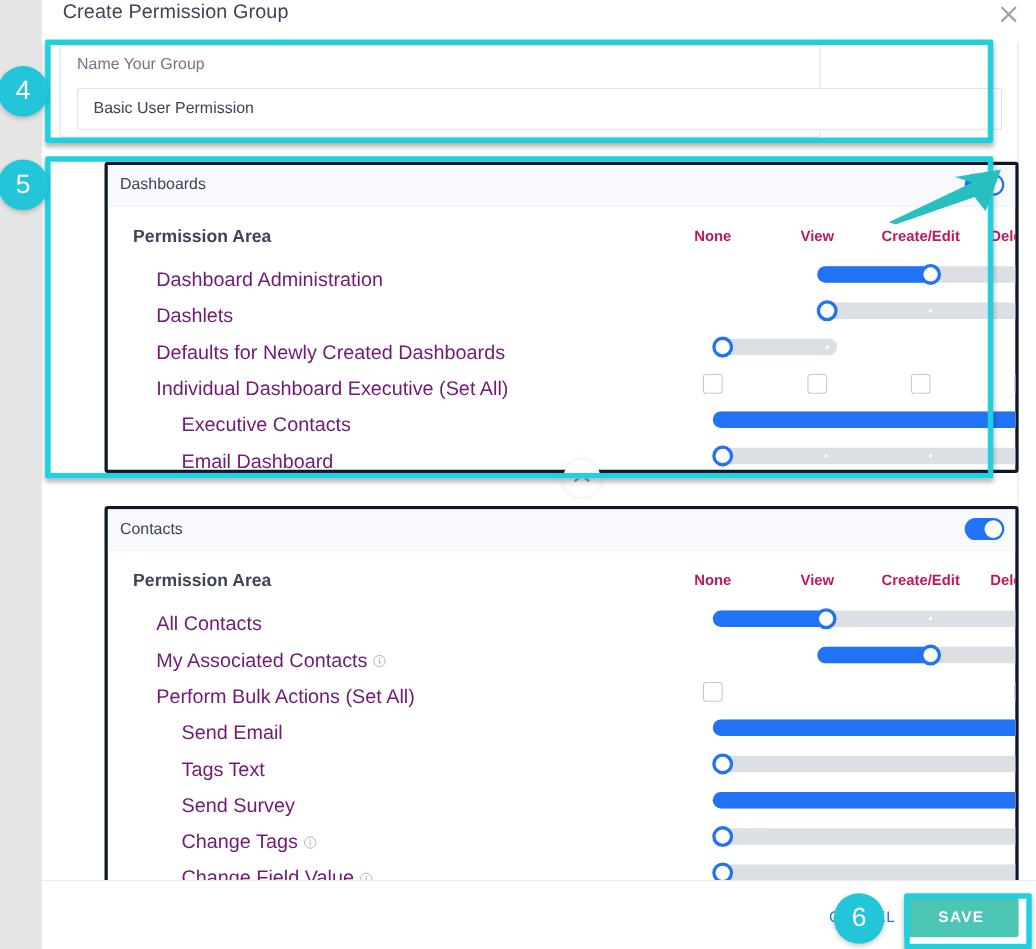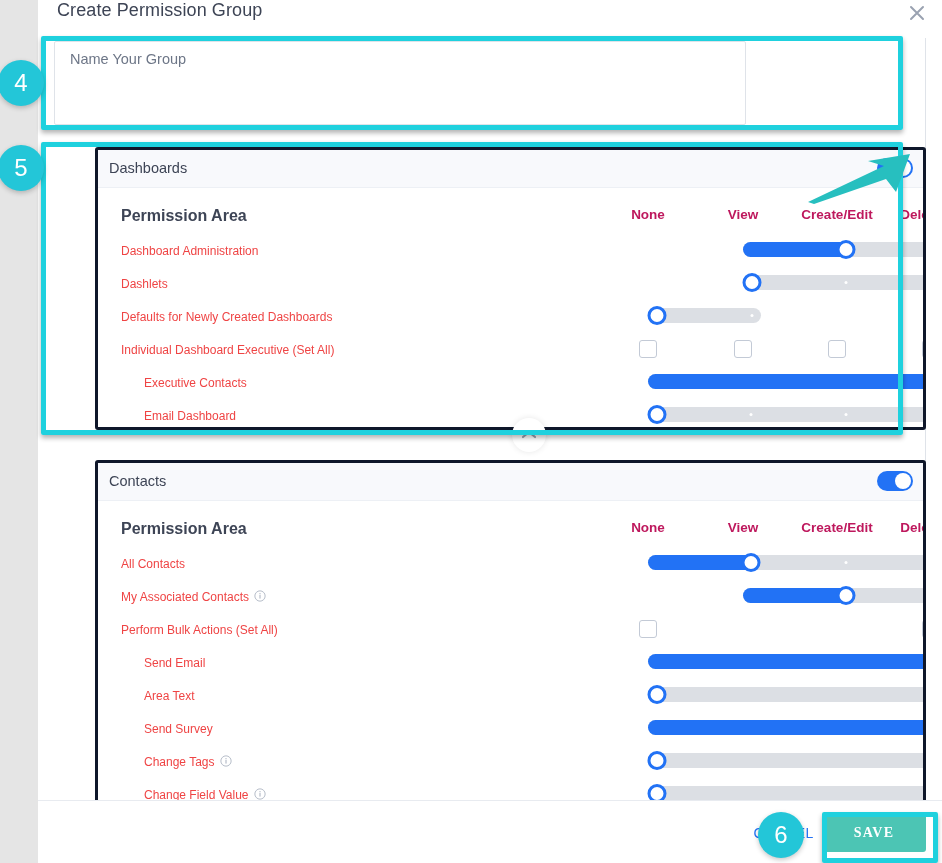--- a/index.html
+++ b/index.html
@@ -129,23 +129,24 @@
   }
   #dash-head-area, .head-area {
     position: absolute;
     left: 23px;
     font-size: 16px;
     font-weight: bold;
     color: #3d4455;
   }
   .row-label {
     position: absolute;
-    font-size: 12px;
-    color: #ef4444;
+    font-size: 18px;
+    color: #701a75;
     white-space: nowrap;
+    margin-left: 21px;
   }
   .info-icon {
     display: inline-block;
     vertical-align: -1px;
     margin-left: 5px;
     width: 12px; height: 12px;
   }
 
   
   .slider {
@@ -230,21 +231,21 @@
     right: 16px; top: 13px;
     width: 104px; height: 38px;
     background: #4cc5b4;
     color: #ffffff;
     border: none;
     border-radius: 3px;
     font-size: 14px;
     font-weight: bold;
     letter-spacing: 1.2px;
     cursor: pointer;
-    font-family: Liberation Serif, serif;
+    font-family: Liberation Sans, sans-serif;
   }
 
   
   .callout-box {
     position: absolute;
     border: 5px solid #1fd1de;
     border-radius: 2px;
     pointer-events: none;
     z-index: 10;
     box-shadow: 0 3px 5px rgba(0,0,0,.30);
@@ -277,20 +278,21 @@
     <div id="page-title">Create Permission Group</div>
     <div id="close-icon">
       <svg width="26" height="26" viewBox="0 0 26 26">
         <path d="M7 7 L19 19 M19 7 L7 19" stroke="#9aa2b1" stroke-width="2" fill="none" stroke-linecap="round"></path>
       </svg>
     </div>
   </div>
 
   <div id="name-card">
     <div id="name-label">Name Your Group</div>
+    <input id="name-input" type="text" value="Basic User Permission" style="">
   </div>
 
   <div id="viewport-divider"></div>
 
   <div id="panels-host">
       <div class="panel" style="top: 147px; height: 283px;">
         <div class="panel-head">
           <div class="panel-title">Dashboards</div>
           <div class="panel-toggle"></div>
         </div>
@@ -358,21 +360,21 @@
             <div class="fill" style="width: 112px;"></div>
             <div class="knob filled" style="left: 103px;"></div>
           </div>
           <div class="row-label" style="top: 122px; left: 23px;">Perform Bulk Actions (Set All)</div>
           <div class="cbox" style="top: 119px; left: 550px;"></div>
           <div class="cbox" style="top: 119px; left: 833px;"></div>
           <div class="row-label" style="top: 155px; left: 46px;">Send Email</div>
           <div class="slider" style="top: 153px; left: 550px; width: 301px;">
             <div class="fill" style="width: 301px;"></div>
           </div>
-          <div class="row-label" style="top: 188px; left: 46px;">Area Text</div>
+          <div class="row-label" style="top: 188px; left: 46px;">Tags Text</div>
           <div class="slider" style="top: 186px; left: 550px; width: 301px;">
             <div class="knob" style="left: 9px;"></div>
           </div>
           <div class="row-label" style="top: 221px; left: 46px;">Send Survey</div>
           <div class="slider" style="top: 219px; left: 550px; width: 301px;">
             <div class="fill" style="width: 301px;"></div>
           </div>
           <div class="row-label" style="top: 254px; left: 46px;">Change Tags<svg class="info-icon" viewBox="0 0 14 14">
               <circle cx="7" cy="7" r="6" fill="none" stroke="#aab2c0"></circle>
               <rect x="6.4" y="5.8" width="1.2" height="4.2" fill="#aab2c0"></rect>

